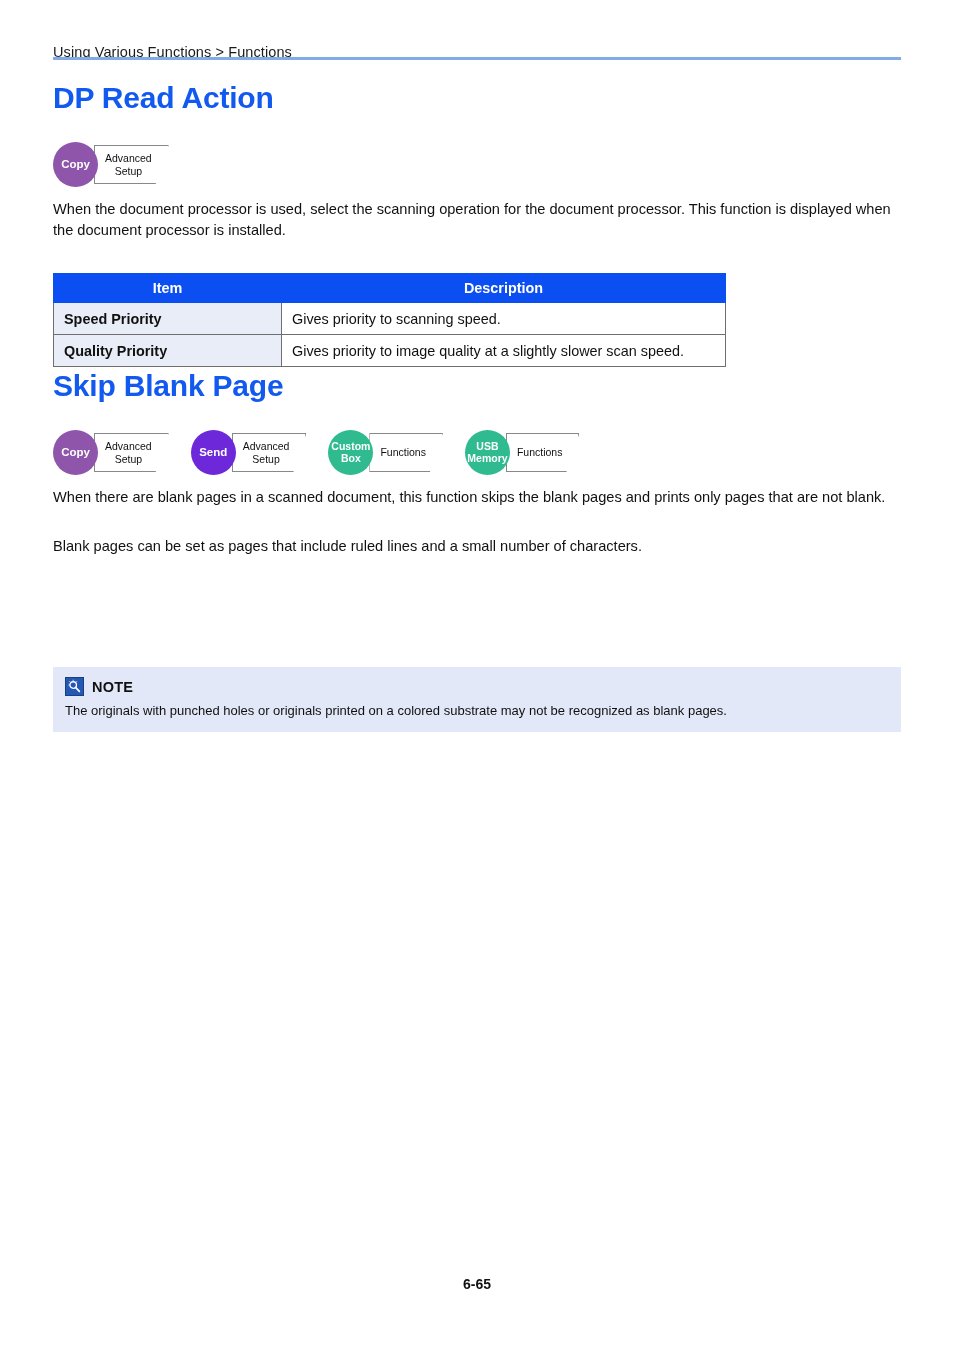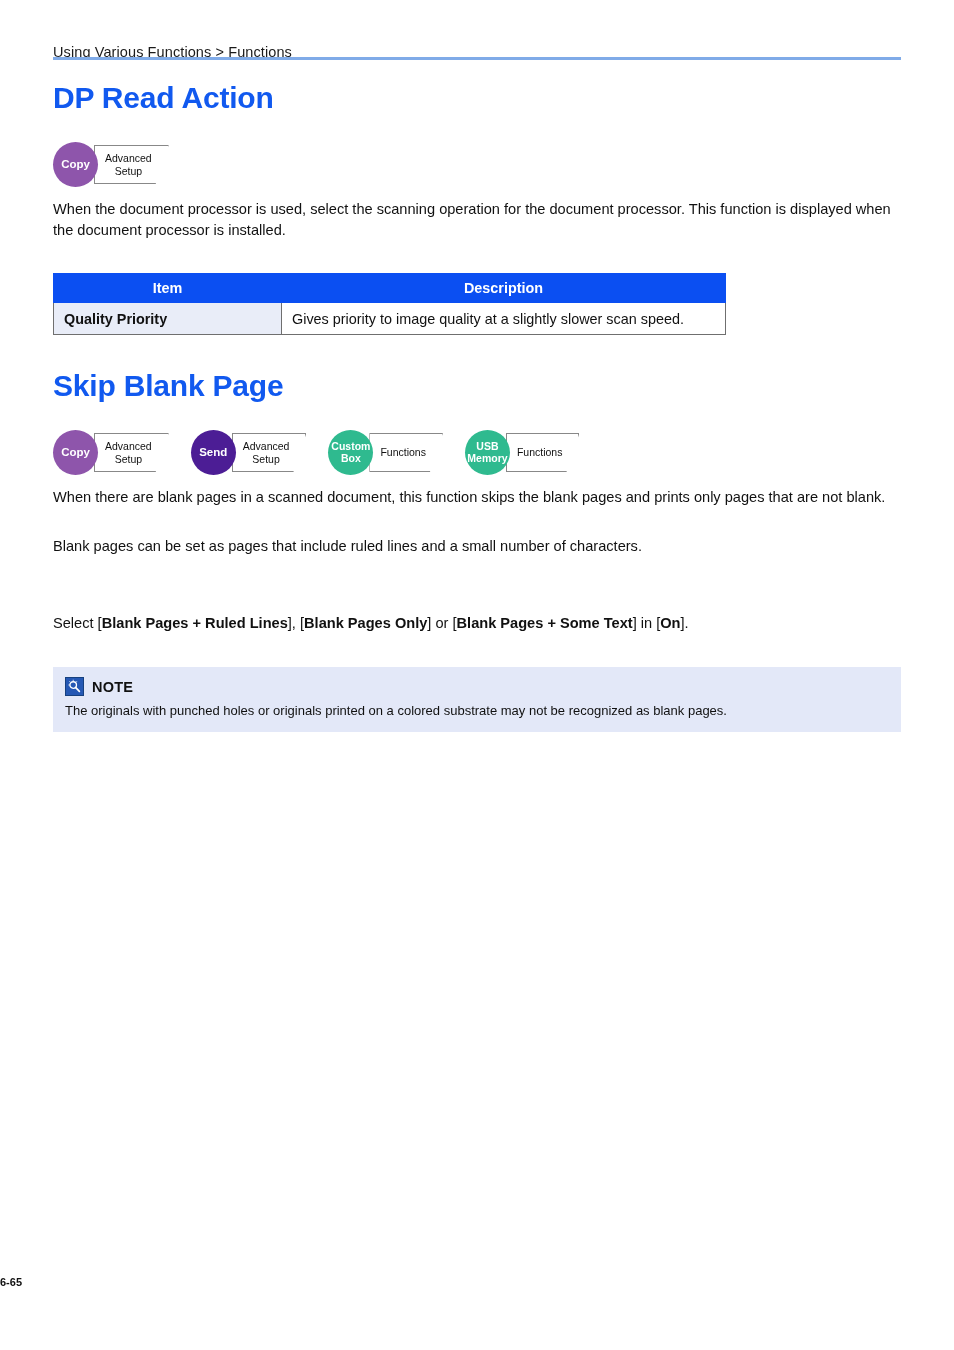--- a/index.html
+++ b/index.html
@@ -212,21 +212,22 @@
     line-height: 1.4;
     color: #111111;
   }
 
   
   .page-number {
     position: absolute;
     left: 0;
     right: 0;
     top: 1276px;
-    font-size: 11px;
+    text-align: center;
+    font-size: 14px;
     font-weight: bold;
     color: #111111;
   }
 
   b, strong { font-weight: bold; }
 </style>
 </head>
 <body>
 
 <div class="page">
@@ -256,20 +257,24 @@
       <col>
     </colgroup>
     <thead>
       <tr>
         <th>Item</th>
         <th>Description</th>
       </tr>
     </thead>
     <tbody>
       <tr>
+        <td class="col-item">Speed Priority</td>
+        <td class="col-desc">Gives priority to scanning speed.</td>
+      </tr>
+      <tr>
         <td class="col-item">Quality Priority</td>
         <td class="col-desc">Gives priority to image quality at a slightly slower scan speed.</td>
       </tr>
     </tbody>
   </table>
 
   <h1 class="section-title" id="title-skip">Skip Blank Page</h1>
 
   <div class="badge-row" id="badges-skip">
 
@@ -277,21 +282,21 @@
       <div class="mode-circle" style="background:#8e55ab;">
         <span>Copy</span>
       </div>
       <div class="tab-shape">
         <span class="tab-inner">Advanced
 Setup</span>
       </div>
     </div>
 
     <div class="badge-group">
-      <div class="mode-circle" style="background:#4c1d95;">
+      <div class="mode-circle" style="background:#6d28d9;">
         <span>Send</span>
       </div>
       <div class="tab-shape">
         <span class="tab-inner">Advanced
 Setup</span>
       </div>
     </div>
 
     <div class="badge-group">
       <div class="mode-circle two-line" style="background:#2fba8f;">
@@ -311,23 +316,20 @@
       <div class="tab-shape">
         <span class="tab-inner">Functions</span>
       </div>
     </div>
 
   </div>
 
   <p class="body-text" id="para-skip-1">When there are blank pages in a scanned document, this function skips the blank pages and prints only pages that are not blank.</p>
   <p class="body-text" id="para-skip-2">Blank pages can be set as pages that include ruled lines and a small number of characters.</p>
 
-  <p class="body-text" id="para-skip-4">
-    <span>Select [</span><b>Blank Pages + Ruled Lines</b><span>], [</span><b>Blank Pages Only</b><span>] or [</span><b>Blank Pages + Some Text</b><span>] in [</span><b>On</b><span>].</span>
-  </p>
 
   <div class="note-box">
     <div class="note-head">
       <span class="note-icon">
         <svg width="15" height="15" viewBox="0 0 16 16" aria-hidden="true">
           <circle cx="6.6" cy="6.4" r="3.5" fill="none" stroke="#ffffff" stroke-width="1.4"></circle>
           <line x1="9.1" y1="9.0" x2="13.2" y2="13.1" stroke="#ffffff" stroke-width="1.8" stroke-linecap="round"></line>
           <line x1="6.6" y1="0.8" x2="6.6" y2="2.0" stroke="#ffffff" stroke-width="1"></line>
           <line x1="1.6" y1="6.4" x2="2.7" y2="6.4" stroke="#ffffff" stroke-width="1"></line>
           <line x1="2.7" y1="2.5" x2="3.5" y2="3.3" stroke="#ffffff" stroke-width="1"></line>

